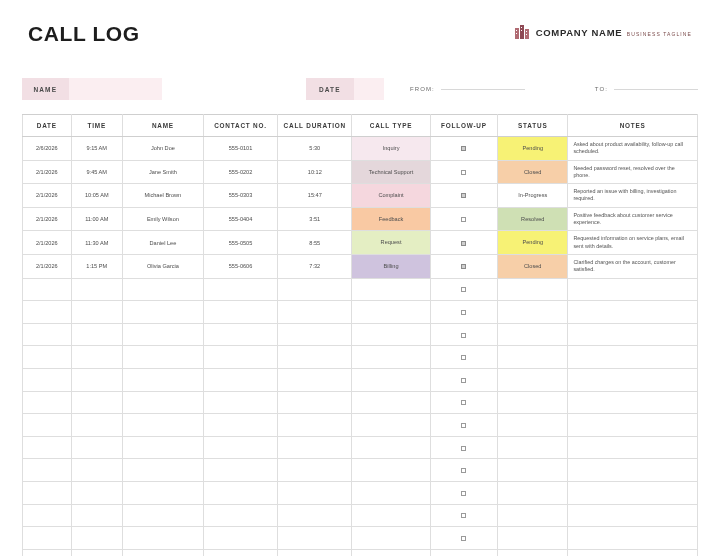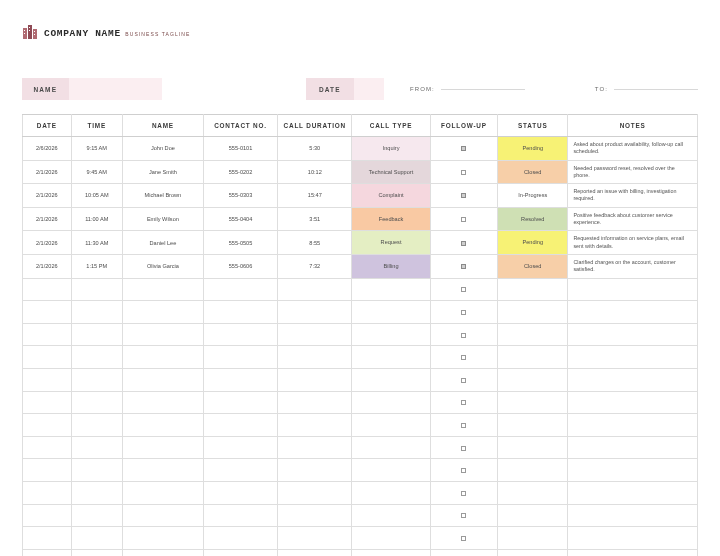--- a/index.html
+++ b/index.html
@@ -44,21 +44,20 @@
     width: 16px;
     height: 17px;
     position: relative;
   }
   .brand-text { text-align: left; line-height: 1.15; }
   .brand-name {
     font-size: 9.5px;
     font-weight: bold;
     letter-spacing: 0.7px;
     color: #2b2b2b;
-    font-family: Liberation Mono, monospace;
   }
   .brand-tag {
     font-size: 5px;
     letter-spacing: 1.1px;
     color: #7a4a4a;
     text-align: center;
     margin-top: 1px;
   }
 
   
@@ -184,20 +183,21 @@
   col.c-follow { width: 10.0%; }
   col.c-status { width: 10.4%; }
   col.c-notes { width: 19.2%; }
 </style>
 </head>
 <body>
 
 <div class="page">
 
   <div class="header">
+    <div class="title">CALL LOG</div>
     <div class="brand">
       <span class="brand-logo">
         <svg width="16" height="17" viewBox="0 0 16 17">
           <rect x="1" y="5" width="4" height="11" fill="#b06a72"></rect>
           <rect x="6" y="2" width="4" height="14" fill="#8f4a55"></rect>
           <rect x="11" y="6" width="4" height="10" fill="#b06a72"></rect>
           <rect x="2" y="7" width="1" height="1" fill="#fff"></rect>
           <rect x="7" y="4" width="1" height="1" fill="#fff"></rect>
           <rect x="12" y="8" width="1" height="1" fill="#fff"></rect>
           <rect x="2" y="10" width="1" height="1" fill="#fff"></rect>

